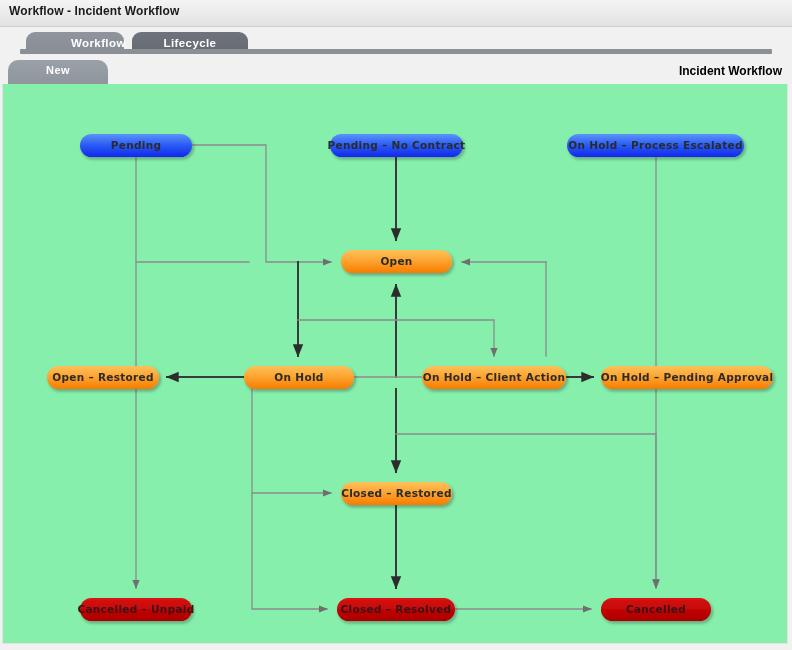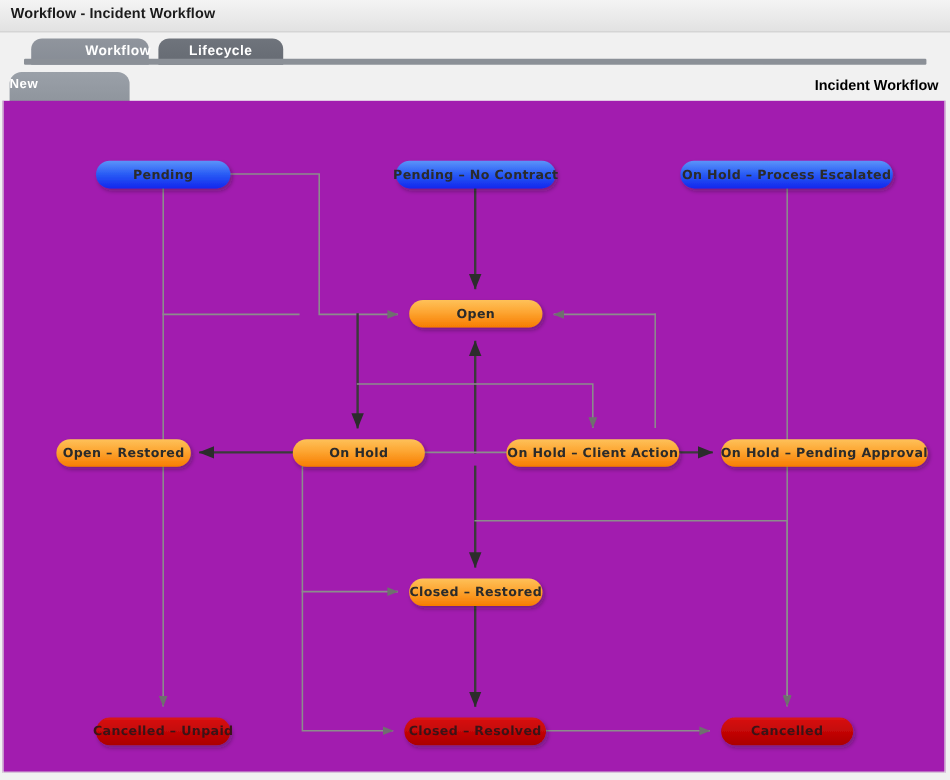--- a/index.html
+++ b/index.html
@@ -66,21 +66,21 @@
     white-space: nowrap;
   }
   .tab.active {
     background: linear-gradient(to bottom, #90959d 0%, #868c95 100%);
     padding-left: 45px;
   }
   .tab.inactive {
     background: linear-gradient(to bottom, #6f747c 0%, #656a72 100%);
   }
   #tab-workflow { left: 26px; width: 98px; }
-  #tab-lifecycle { left: 132px; width: 104px; }
+  #tab-lifecycle { left: 132px; width: 116px; }
 
   #tab-underline {
     position: absolute;
     left: 20px; top: 49px;
     width: 752px;
     height: 5px;
     background: #8b9097;
     border-radius: 1px;
   }
 
@@ -95,41 +95,41 @@
     position: absolute;
     left: 8px; top: 5px;
     width: 100px;
     height: 34px;
     border-radius: 10px;
     background: linear-gradient(to bottom, #9aa0a8 0%, #8b9199 100%);
     color: #ffffff;
     font-size: 11px;
     font-weight: bold;
     letter-spacing: 0.4px;
-    text-align: left;
+    text-align: center;
     line-height: 20px;
     box-sizing: border-box;
     cursor: pointer;
   }
   #diagram-caption {
     position: absolute;
     right: 10px; top: 9px;
     font-size: 12px;
     font-weight: bold;
     color: #000000;
     white-space: nowrap;
   }
 
   
   #diagram-canvas {
     position: absolute;
     left: 2px; top: 84px;
     width: 786px;
     height: 560px;
-    background: #a21caf;
+    background: #86efac;
     border: 1px solid #e2e2e2;
     border-top: none;
     box-sizing: border-box;
     overflow: hidden;
   }
   #flow-svg {
     position: absolute;
     left: -2px;
     top: -84px;
     width: 792px;

